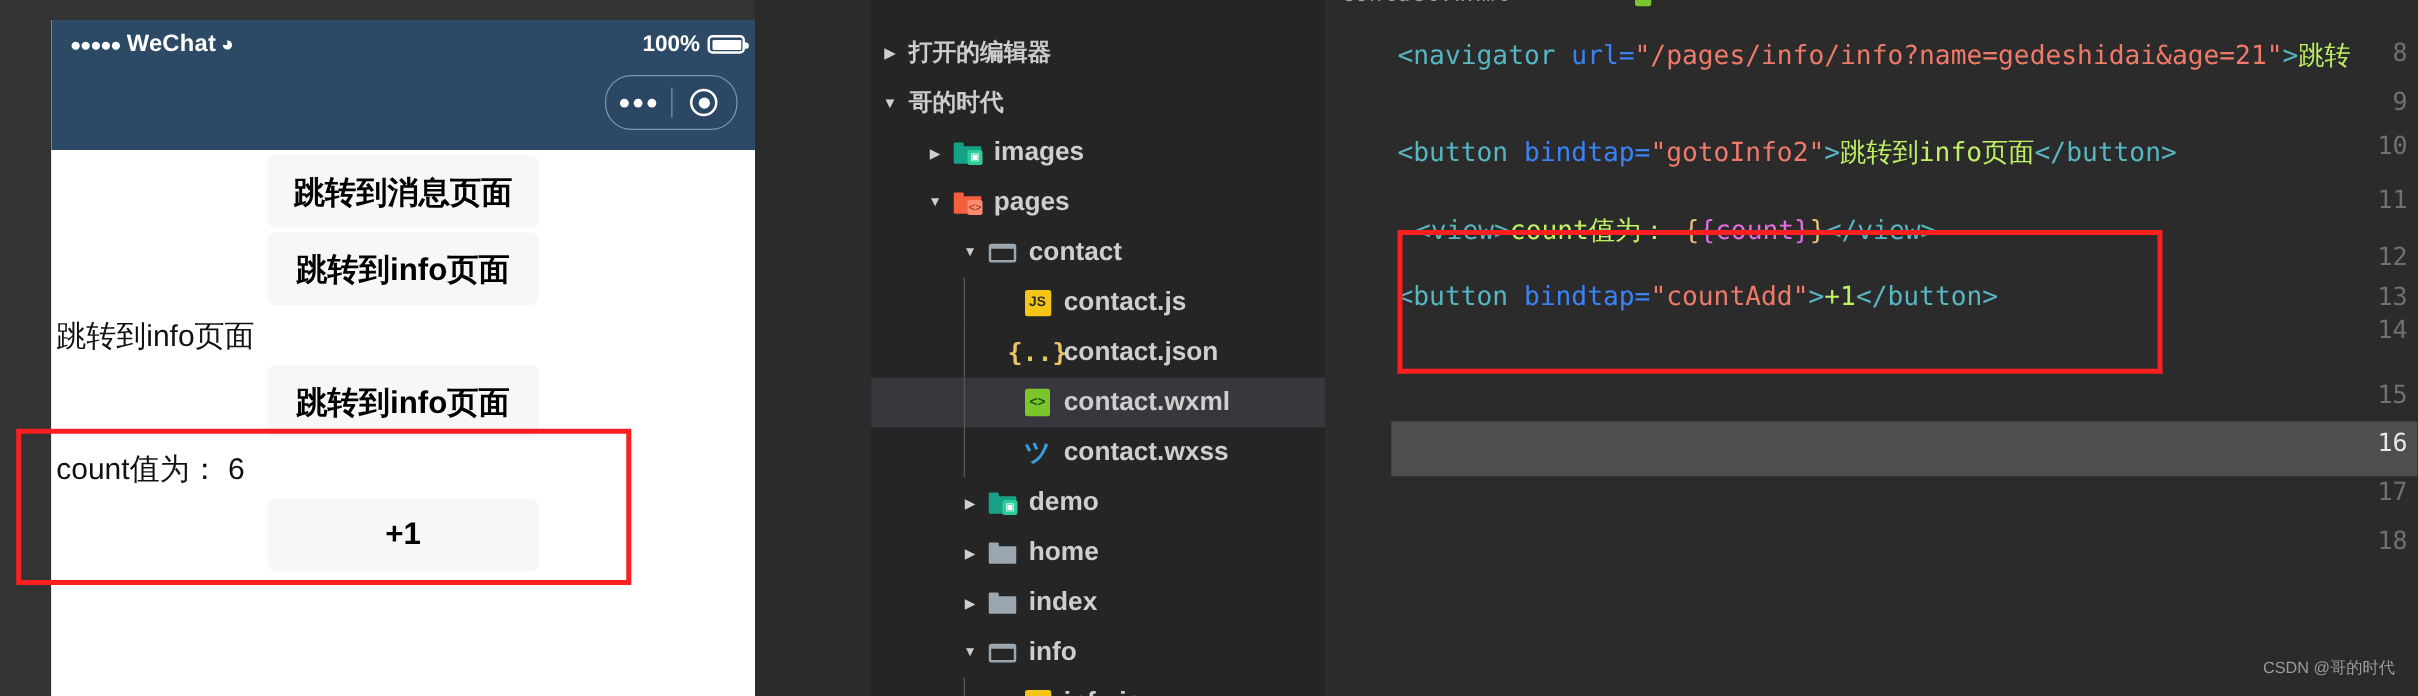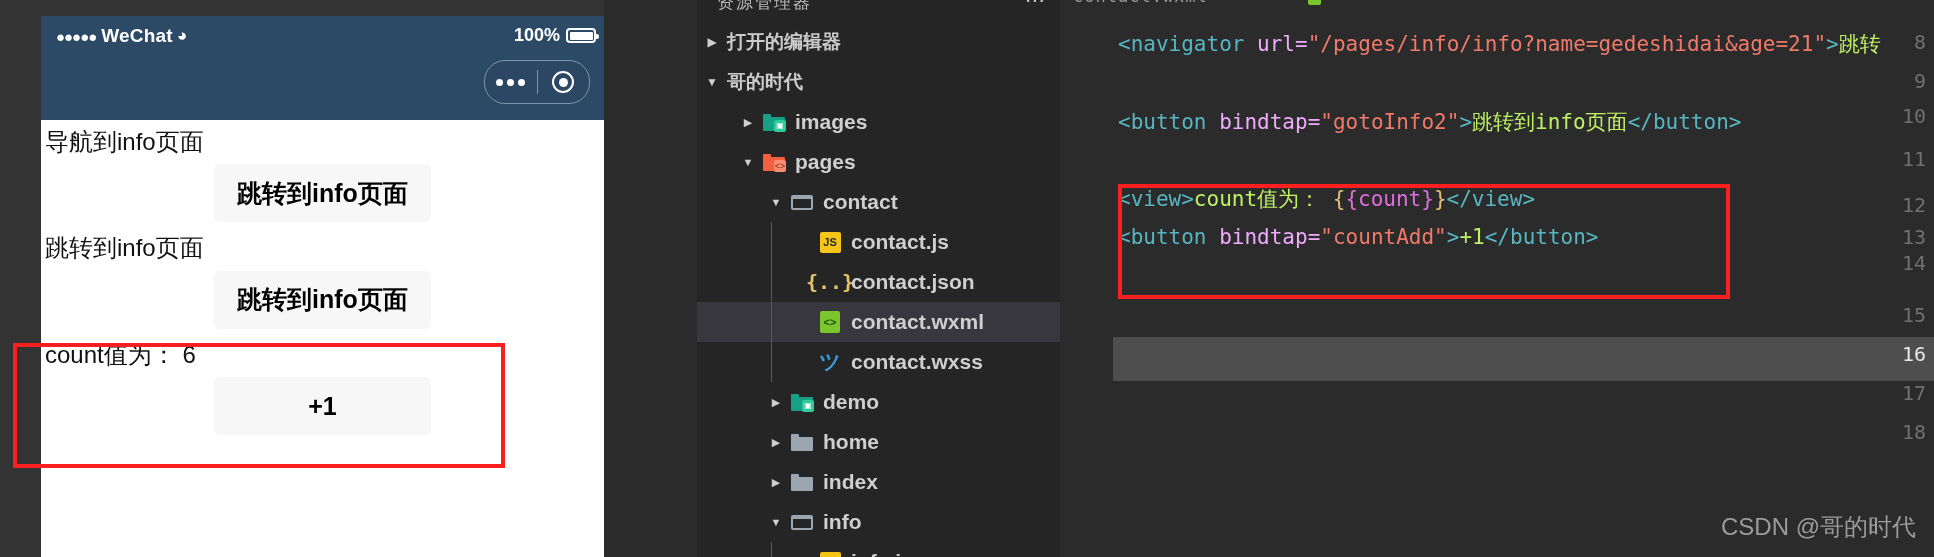--- a/index.html
+++ b/index.html
@@ -137,34 +137,34 @@
   .ln{
     position:absolute;right:8px;width:40px;text-align:right;
     color:#707070;font-size:20px;font-family:"DejaVu Sans Mono",monospace;
   }
   .ln.cur{color:#e8e8e8;font-weight:normal;}
   .cl{
     position:absolute;left:55px;white-space:pre;font-size:21px;
     font-family:"DejaVu Sans Mono",monospace;letter-spacing:0px;
   }
   .tag{color:#56b6c2;}
-  .attr{color:#f0abfc;}
+  .attr{color:#3b82f6;}
   .str{color:#f07a6a;}
   .txt{color:#bef264;}
   .brace{color:#e5c07b;}
   .mst{color:#e06ee0;}
   #cur-line-hl{
     position:absolute;left:50px;top:325px;width:821px;height:44px;background:#4e4e4e;
   }
   #code-red-box{
     position:absolute;left:55px;top:172px;width:612px;height:115px;
     border:4px solid #fb1f20;box-sizing:border-box;pointer-events:none;
   }
   #watermark{
-    position:absolute;right:18px;bottom:14px;color:#9b9b9b;font-size:24px;
+    position:absolute;right:18px;bottom:14px;color:#9b9b9b;font-size:13px;
     font-family:"Liberation Sans",sans-serif;
   }
 </style>
 </head>
 <body>
 
 <div id="sim-strip">
   <div id="phone">
 
     <div id="phone-navbar">
@@ -188,37 +188,33 @@
             <i></i>
           </span>
         <span class="cap-sep"></span>
         <span class="cap-target">
             <span></span>
           </span>
       </div>
     </div>
 
     <div id="phone-body">
-      <div class="wx-text">导航到info页面</div>
+      <div class="wx-btn">跳转到消息页面</div>
       <div class="wx-btn">跳转到info页面</div>
       <div class="wx-text">跳转到info页面</div>
       <div class="wx-btn">跳转到info页面</div>
       <div class="wx-text">count值为： 6</div>
       <div class="wx-btn">+1</div>
     </div>
 
   </div>
   <div id="phone-red-box"></div>
 </div>
 
 <div id="explorer">
-  <div id="exp-header">
-    <span class="ttl">资源管理器</span>
-    <span class="dots">⋯</span>
-  </div>
 
   <div id="exp-sections" style="position:absolute;left:0;top:22px;width:363px;">
       <div class="section-row">
         <span class="tw">▶</span>
         <span>打开的编辑器</span>
       </div>
       <div class="section-row">
         <span class="tw">▼</span>
         <span>哥的时代</span>
       </div>
@@ -352,20 +348,20 @@
         <div class="ln" style="top: 213px;">13</div>
         <div class="ln" style="top: 239px;">14</div>
         <div class="ln" style="top: 291px;">15</div>
         <div class="ln cur" style="top: 330px;">16</div>
         <div class="ln" style="top: 369px;">17</div>
         <div class="ln" style="top: 408px;">18</div>
       </div>
     <div id="code-lines">
         <div class="cl" style="top: 18px;"><span class="tag">&lt;navigator </span><span class="attr">url=</span><span class="str">"/pages/info/info?name=gedeshidai&amp;age=21"</span><span class="tag">&gt;</span><span class="txt">跳转</span></div>
         <div class="cl" style="top: 96px;"><span class="tag">&lt;button </span><span class="attr">bindtap=</span><span class="str">"gotoInfo2"</span><span class="tag">&gt;</span><span class="txt">跳转到info页面</span><span class="tag">&lt;/button&gt;</span></div>
-        <div class="cl" style="top: 173px;"><span class="tag">&lt;view&gt;</span><span class="txt">count值为： </span><span class="brace">{</span><span class="mst">{count}</span><span class="brace">}</span><span class="tag">&lt;/view&gt;</span></div>
+        <div class="cl" style="top: 158px; margin-left: 14px;"><span class="tag">&lt;view&gt;</span><span class="txt">count值为： </span><span class="brace">{</span><span class="mst">{count}</span><span class="brace">}</span><span class="tag">&lt;/view&gt;</span></div>
         <div class="cl" style="top: 213px;"><span class="tag">&lt;button </span><span class="attr">bindtap=</span><span class="str">"countAdd"</span><span class="tag">&gt;</span><span class="txt">+1</span><span class="tag">&lt;/button&gt;</span></div>
       </div>
     <div id="code-red-box"></div>
   </div>
 
   <div id="watermark">CSDN @哥的时代</div>
 </div>
 
 </body></html>

